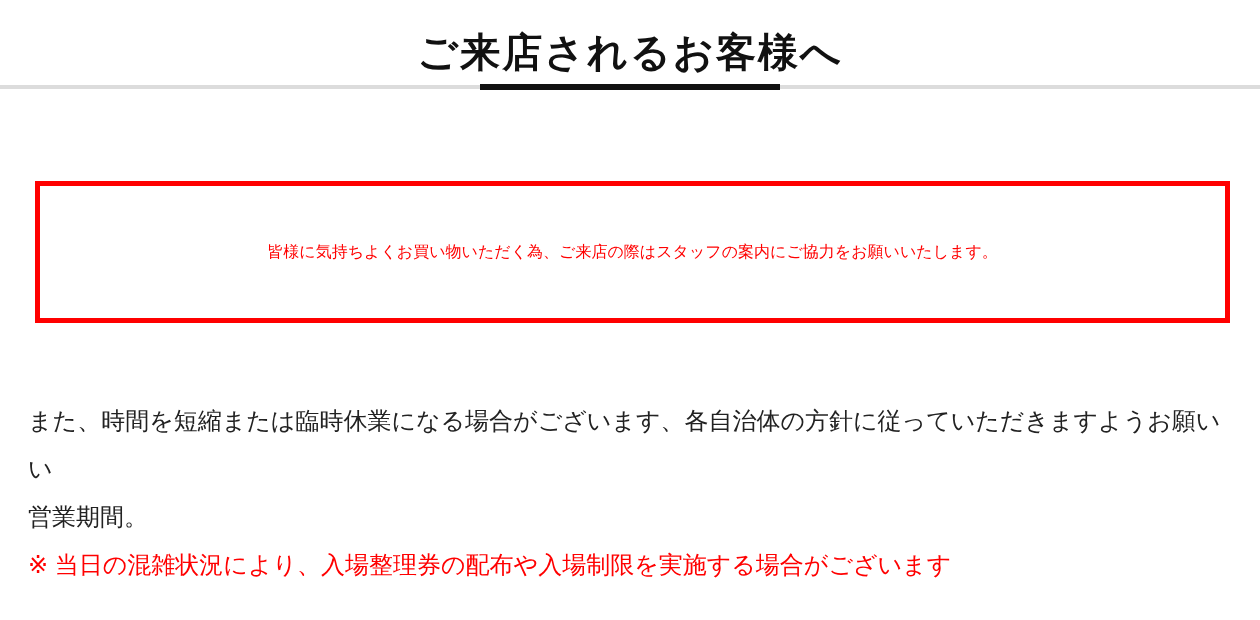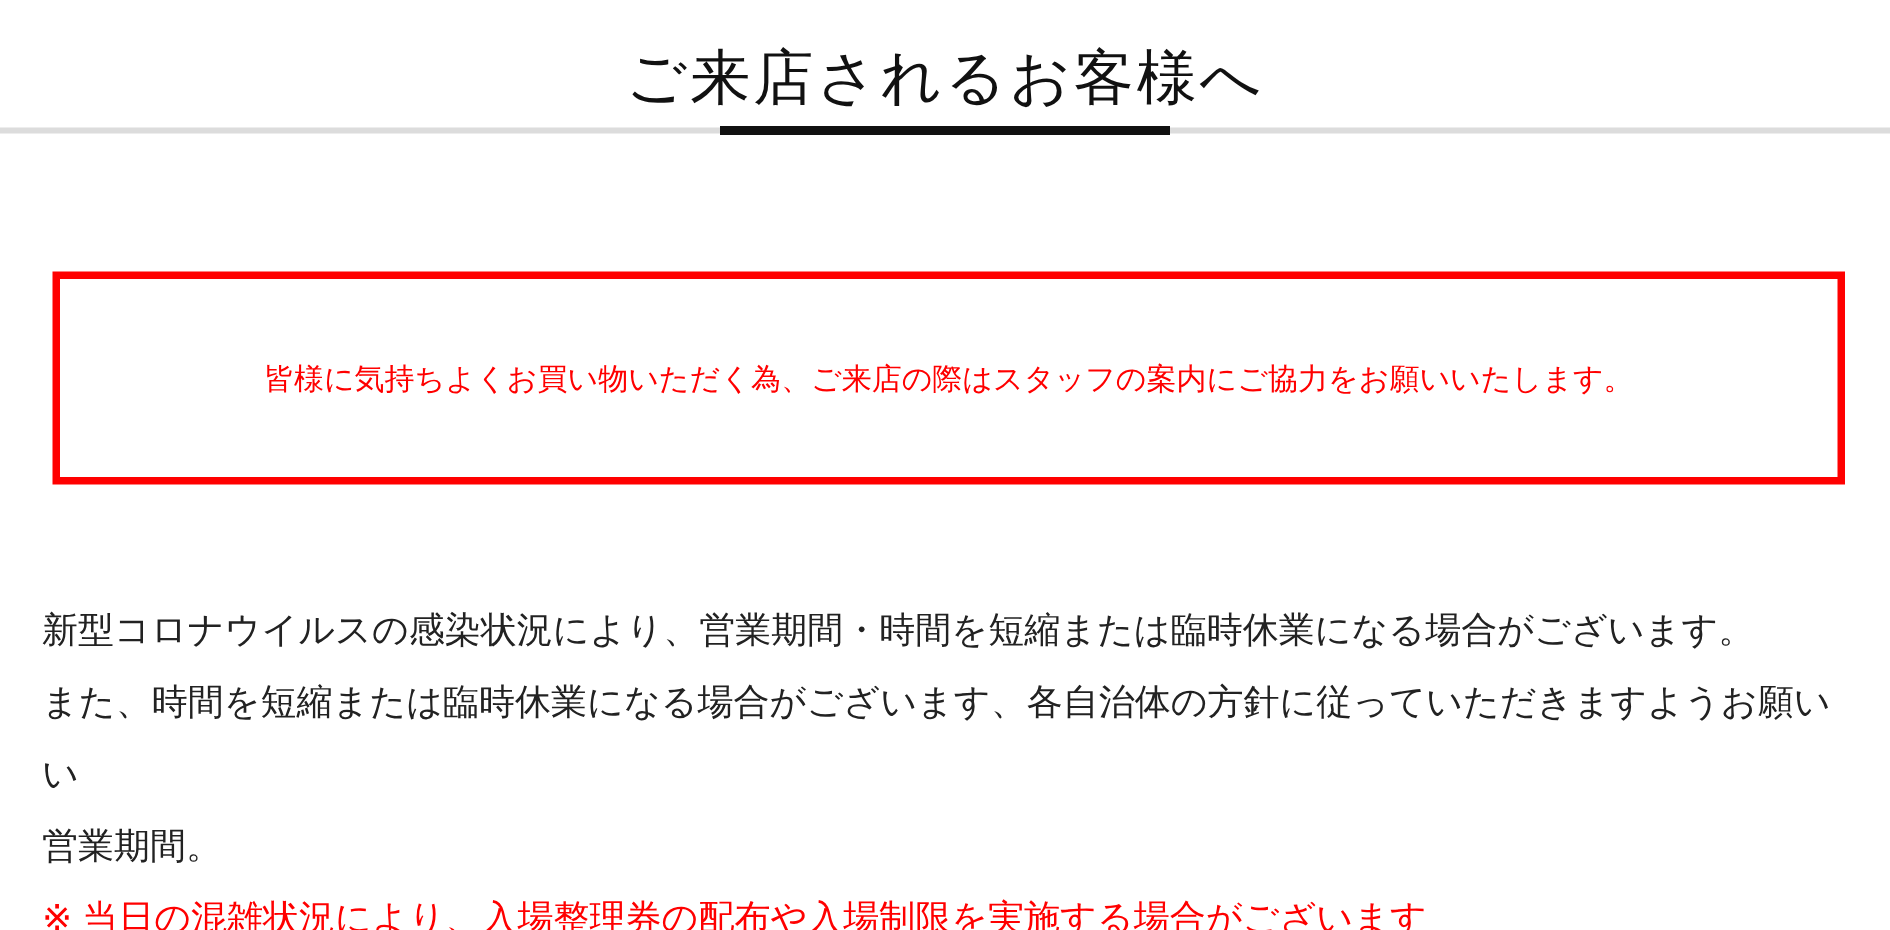--- a/index.html
+++ b/index.html
@@ -20,21 +20,21 @@
     height: 620px;
     background: #ffffff;
   }
 
   
   header h1 {
     margin: 28px 0 0 0;
     text-align: center;
     font-size: 40px;
     line-height: 48px;
-    font-weight: normal;
+    font-weight: bold;
     color: #111111;
     letter-spacing: 2px;
   }
   .rule {
     position: relative;
     height: 4px;
     background: #dcdcdc;
     margin-top: 9px;
   }
   .rule-accent {
@@ -53,21 +53,21 @@
     height: 142px;
     border: 5px solid #ff0000;
     background: #ffffff;
     display: flex;
     align-items: center;
     justify-content: center;
   }
   .notice-box p {
     margin: 0;
     padding: 0 20px;
-    font-size: 20px;
+    font-size: 16px;
     color: #ff0000;
     text-align: center;
   }
 
   
   .body-text {
     margin: 74px 28px 0 28px;
     font-size: 24px;
     line-height: 48px;
   }
@@ -89,19 +89,18 @@
     <div class="rule">
       <span class="rule-accent"></span>
     </div>
   </header>
 
   <section class="notice-box">
     <p>皆様に気持ちよくお買い物いただく為、ご来店の際はスタッフの案内にご協力をお願いいたします。</p>
   </section>
 
   <section class="body-text">
-    <p>新型コロナウイルスの感染状況により、営業期間・時間を短縮または臨時休業になる場合がございます。</p>
     <p>また、時間を短縮または臨時休業になる場合がございます、各自治体の方針に従っていただきますようお願いい</p>
     <p>営業期間。</p>
     <p class="note">※ 当日の混雑状況により、入場整理券の配布や入場制限を実施する場合がございます</p>
   </section>
 
 </div>
 
 </body></html>

